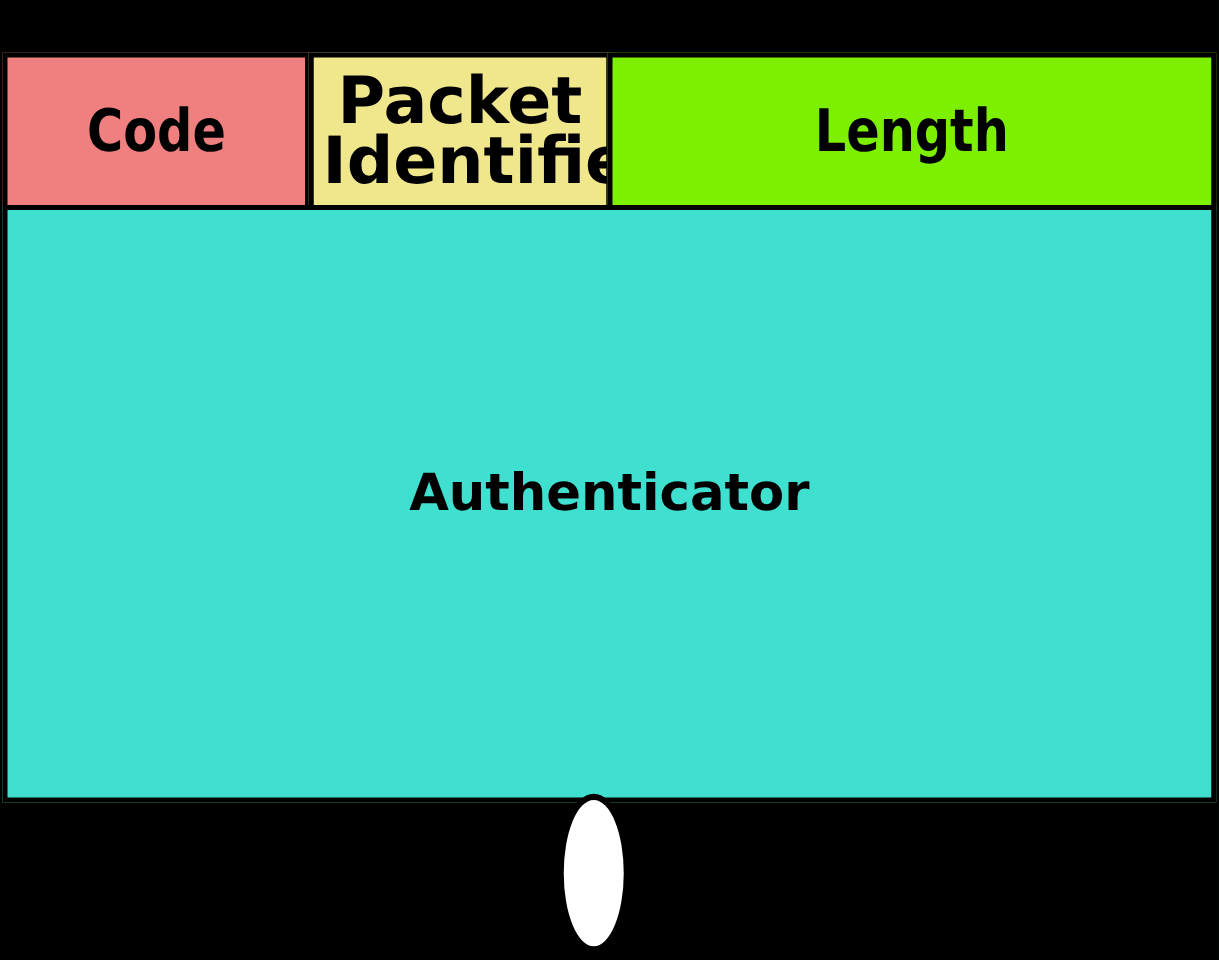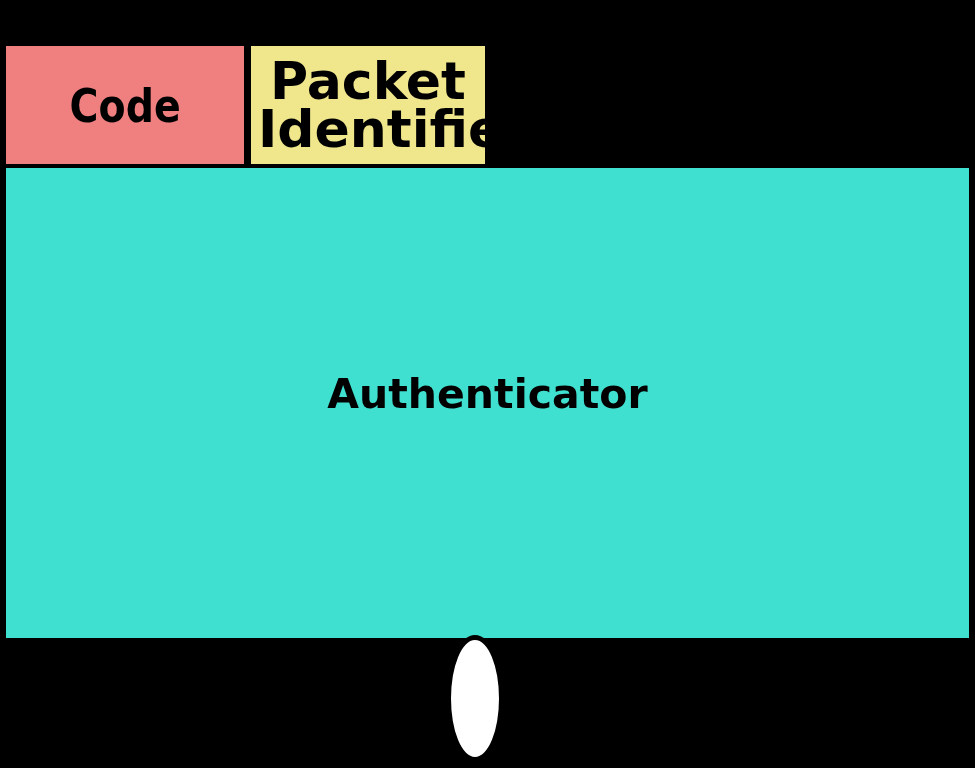--- a/index.html
+++ b/index.html
@@ -73,20 +73,23 @@
 <div class="stage">
 
   <div class="box box-code" style="background-color: rgb(240, 128, 128);">
     <span class="lbl lbl-big">Code</span>
   </div>
 
   <div class="box box-pid" style="background-color: rgb(240, 230, 140);">
     <span class="lbl lbl-pid">Packet Identifier</span>
   </div>
 
+  <div class="box box-length" style="background-color: rgb(124, 240, 0);">
+    <span class="lbl lbl-big">Length</span>
+  </div>
 
   <div class="box box-auth" style="background-color: rgb(64, 224, 208); justify-content: center;">
     <span class="lbl lbl-auth">Authenticator</span>
   </div>
 
 
   <div class="cyl-ellipse" style="background-color: rgb(255, 255, 255);"></div>
 
 </div>
 

